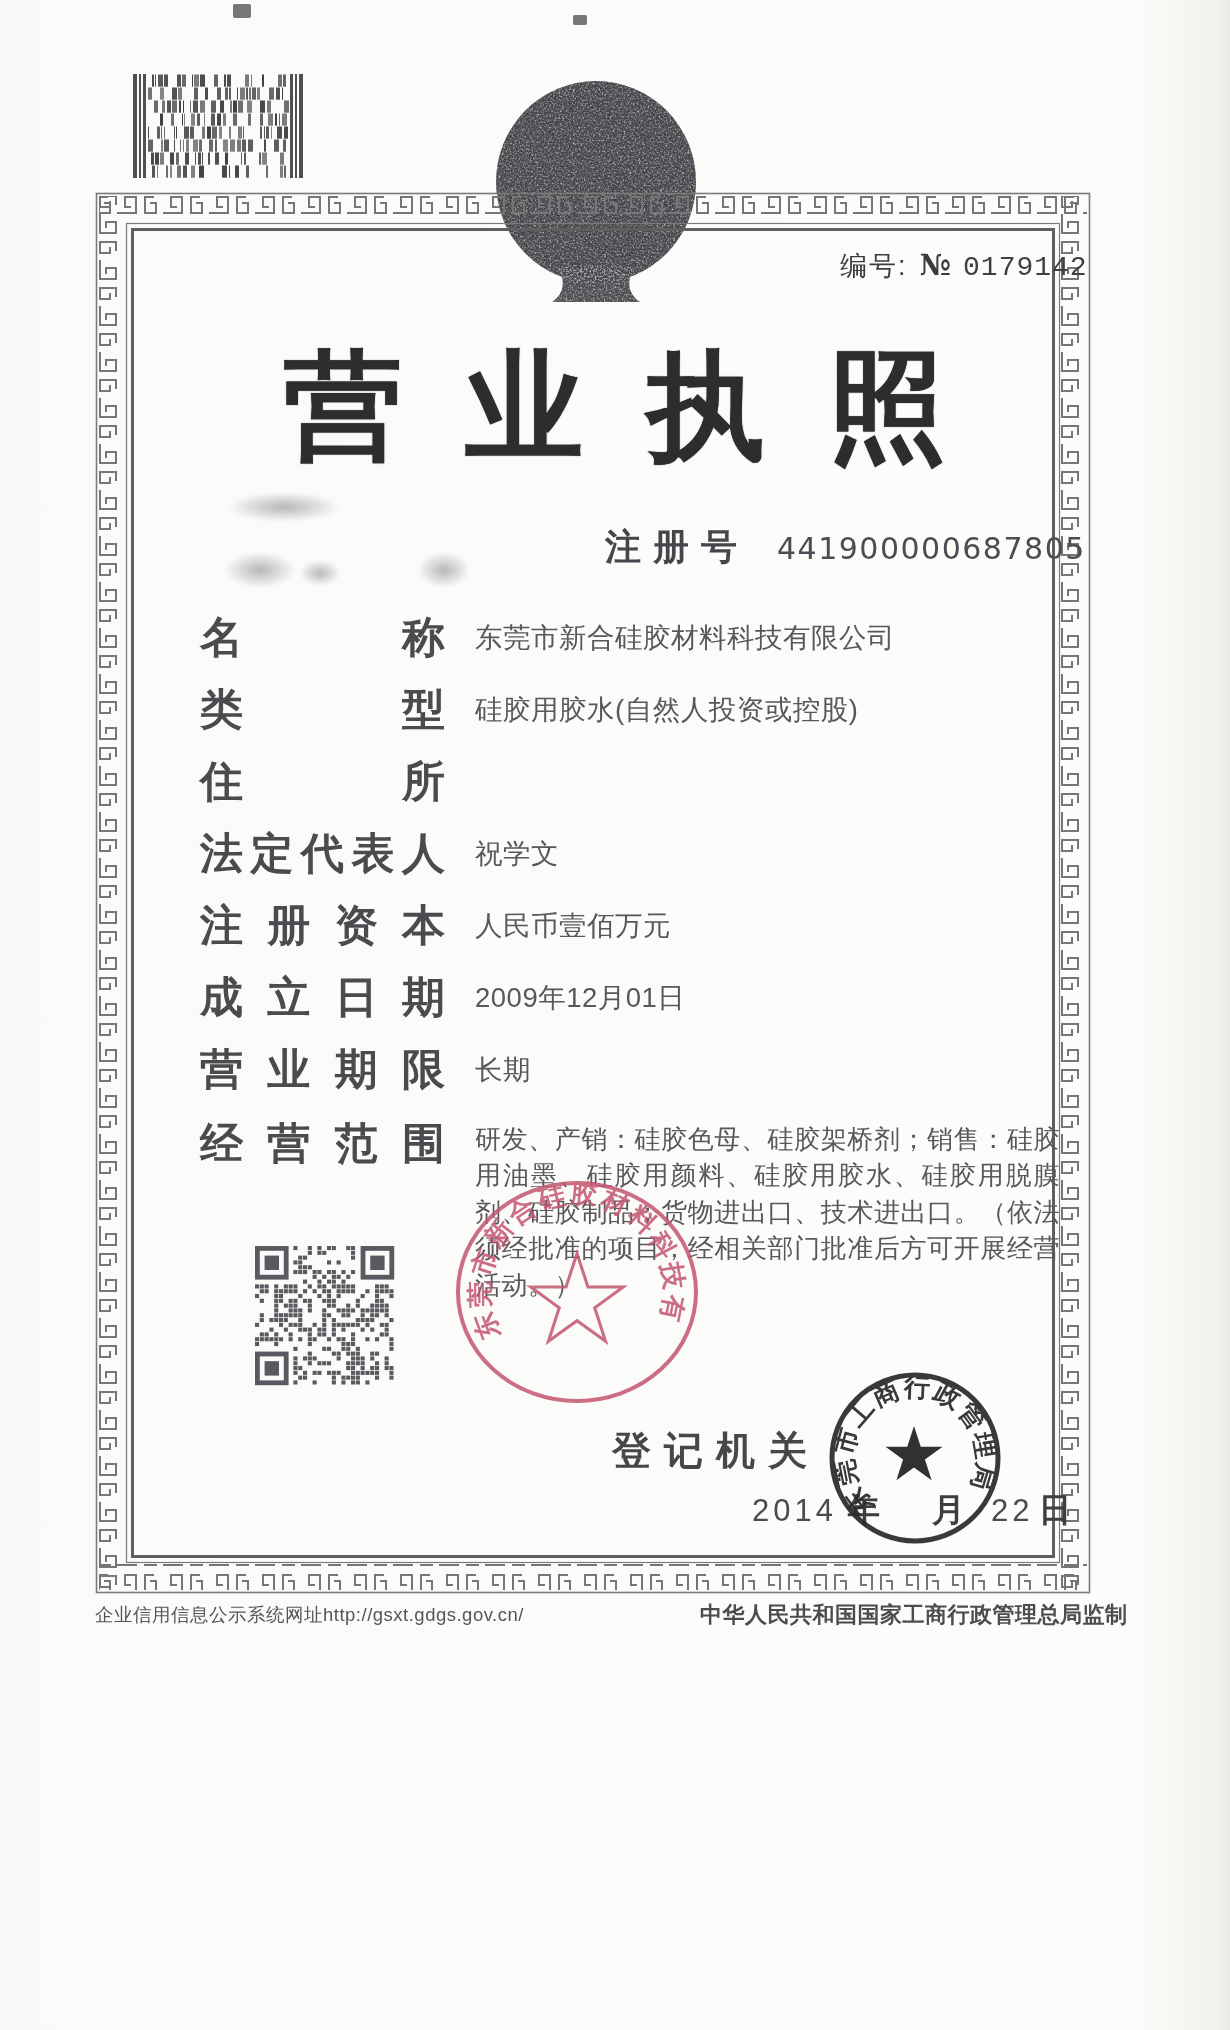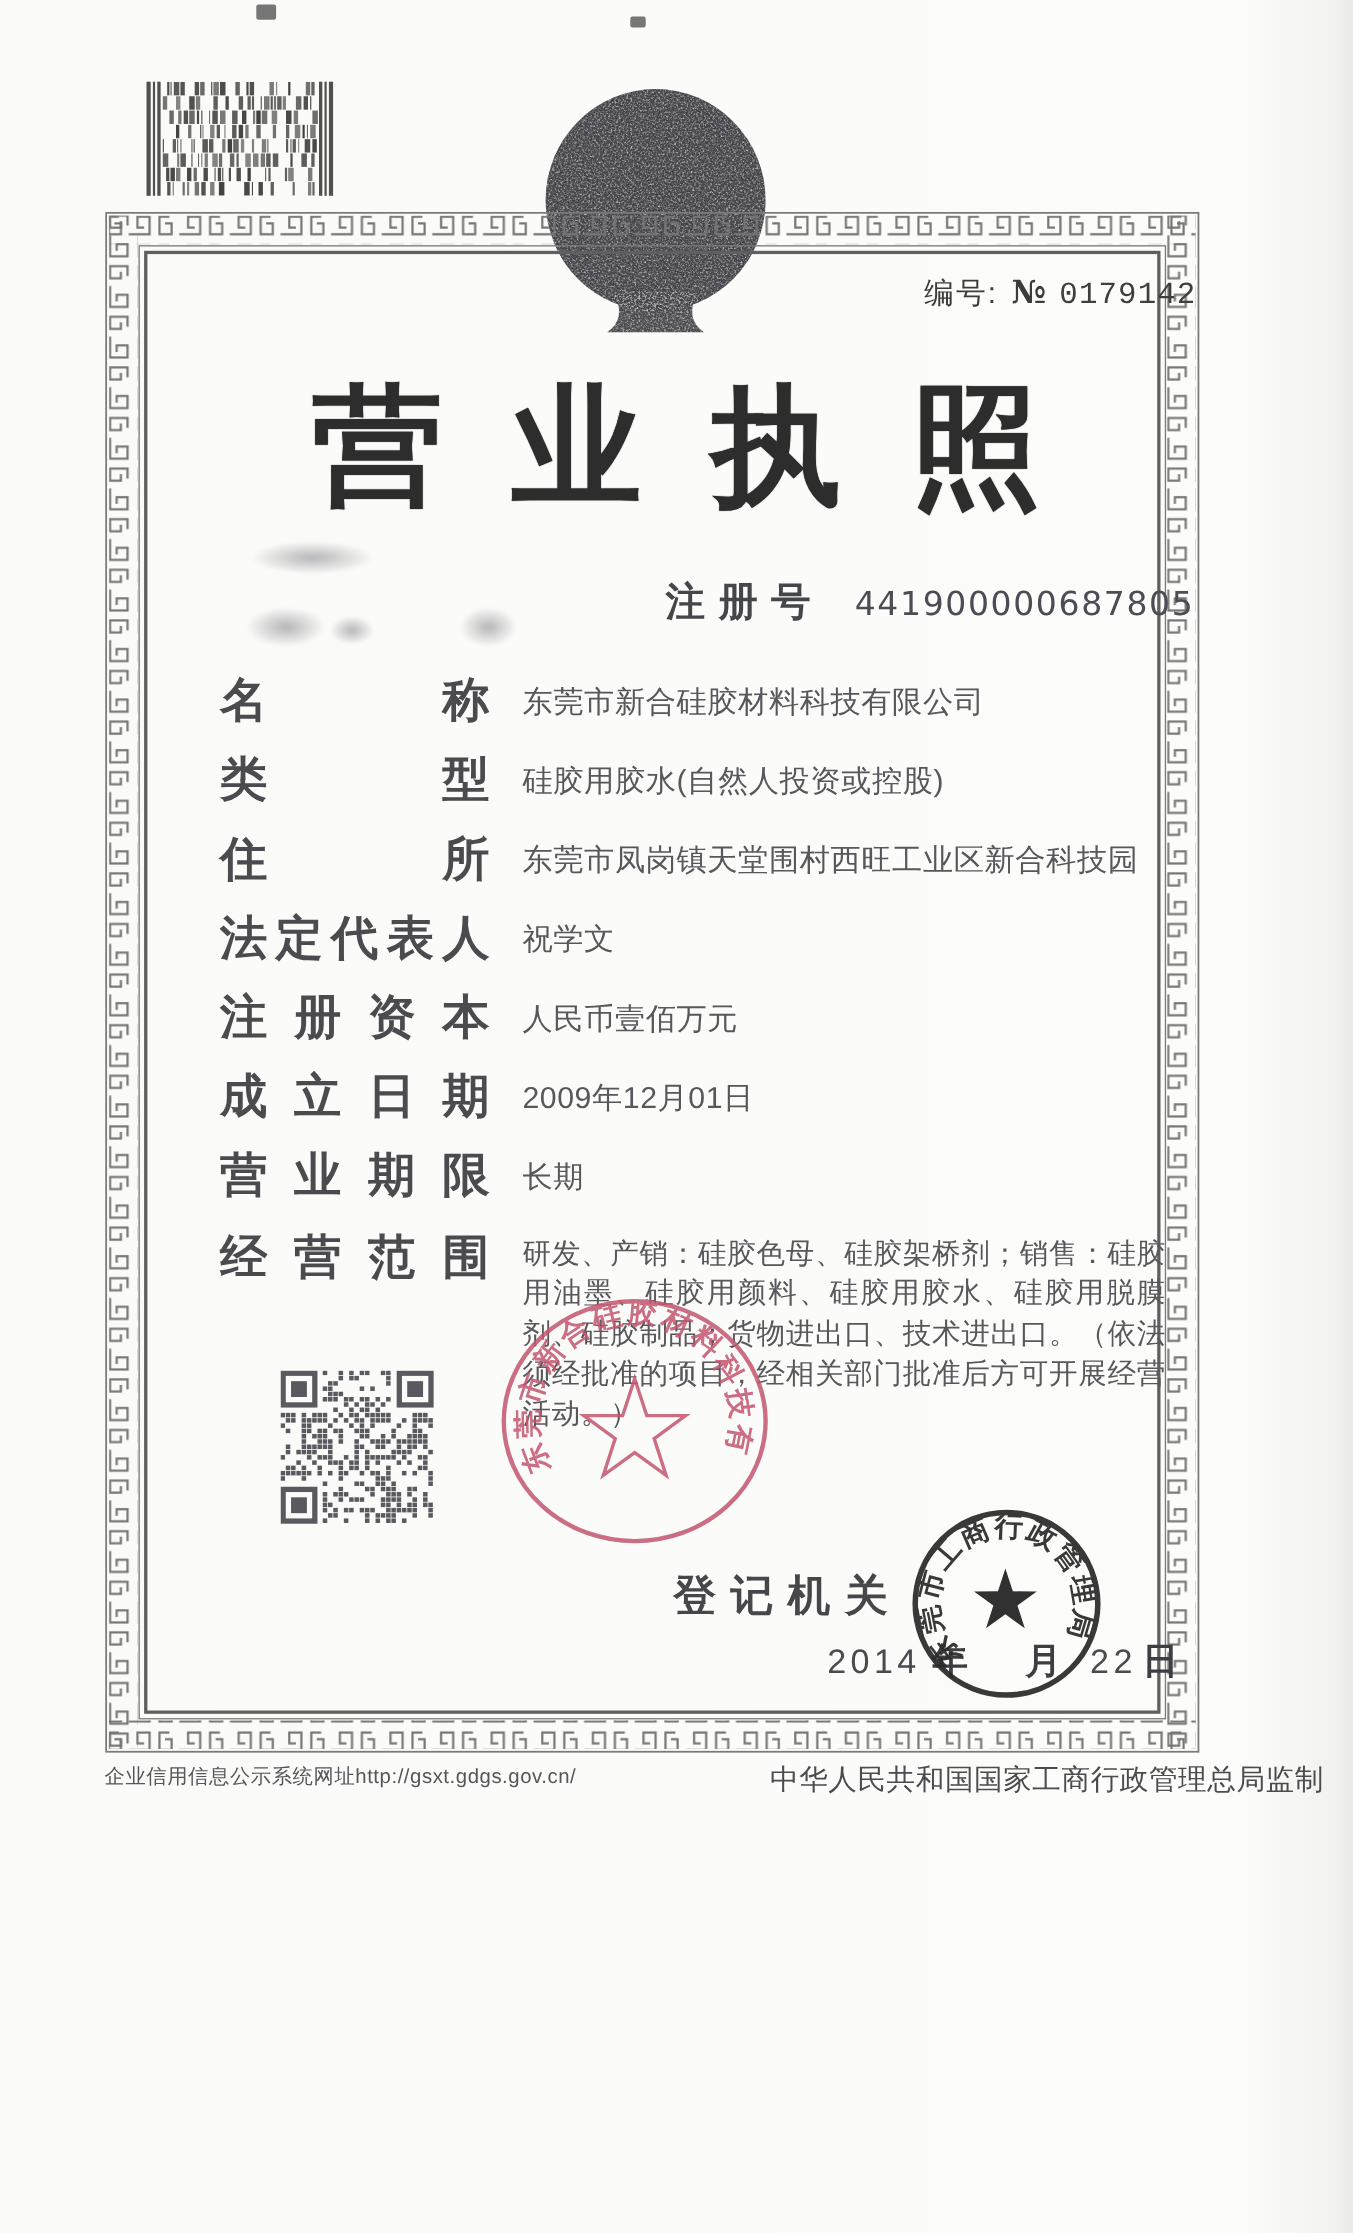--- a/index.html
+++ b/index.html
@@ -45,21 +45,21 @@
   .black-seal{position:absolute;left:825px;top:1368px;z-index:4;opacity:.93;}
   
   .registry-label{position:absolute;left:612px;top:1424px;width:195px;display:flex;justify-content:space-between;
     font-size:39px;font-weight:bold;color:#46464b;z-index:3;}
   .dateline{position:absolute;left:752px;top:1488px;display:flex;align-items:baseline;z-index:3;color:#4a4a4f;}
   .dateline .num{font-size:31px;letter-spacing:4px;}
   .dateline .unit{font-size:33px;font-weight:bold;color:#3d3d42;}
   .g1{margin-left:10px;} .g2{margin-left:52px;} .g3{margin-left:26px;} .g4{margin-left:5px;}
   
   .footer-left{position:absolute;left:95px;top:1602px;font-size:18.5px;letter-spacing:.5px;color:#55555a;}
-  .footer-right{position:absolute;left:700px;top:1600px;font-size:26px;font-weight:normal;letter-spacing:.5px;color:#4c4c50;}
+  .footer-right{position:absolute;left:700px;top:1600px;font-size:22px;font-weight:bold;letter-spacing:.5px;color:#4c4c50;}
   
   .smudge{position:absolute;border-radius:50%;
     background:radial-gradient(closest-side,rgba(115,115,122,.5),rgba(115,115,122,0));
     filter:blur(1.5px);}
   .speck{position:absolute;background:#555;border-radius:2px;opacity:.8;}
 </style>
 </head>
 <body>
 
 <div class="page">
@@ -307,21 +307,20 @@
           <span>型</span>
         </div>
         <div class="fvalue">硅胶用胶水(自然人投资或控股)</div>
       </div>
 
       <div class="frow">
         <div class="flabel">
           <span>住</span>
           <span>所</span>
         </div>
-        <div class="fvalue">东莞市凤岗镇天堂围村西旺工业区新合科技园</div>
       </div>
 
       <div class="frow">
         <div class="flabel">
           <span>法</span>
           <span>定</span>
           <span>代</span>
           <span>表</span>
           <span>人</span>
         </div>

